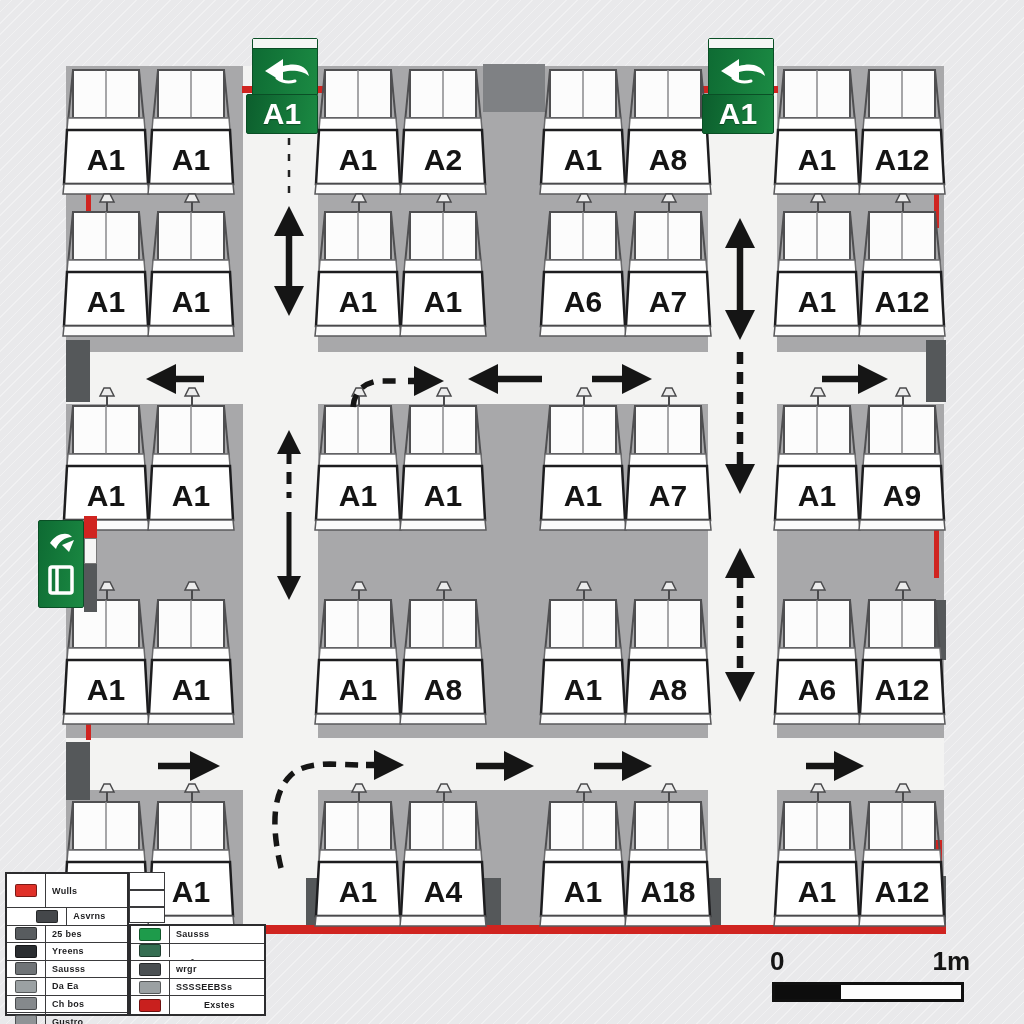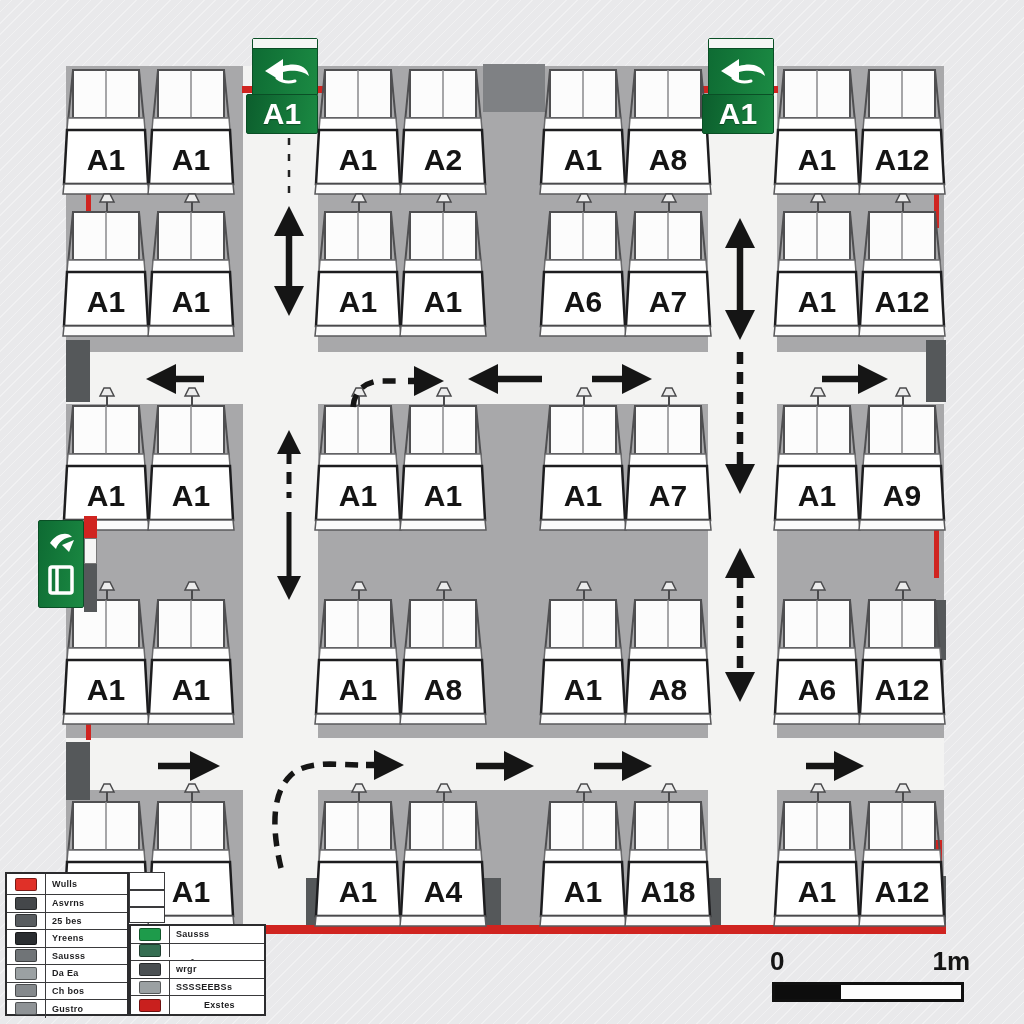--- a/index.html
+++ b/index.html
@@ -589,27 +589,27 @@
       </svg>
     </div>
     <div class="abs" style="left:46px;top:0;width:13px;height:96px;">
       <div class="abs redline" style="left:0;top:0;width:13px;height:22px;"></div>
       <div class="abs" style="left:0;top:22px;width:13px;height:26px;background:#f5f5f4;border:1px solid #777;box-sizing:border-box;"></div>
       <div class="abs wallblock" style="left:0;top:48px;width:13px;height:48px;"></div>
     </div>
   </div>
 
   <div id="legend-left" class="legend-col abs" style="left:5px;top:872px;width:124px;height:144px;">
-      <div class="legend-row" style="height: 21px;">
+      <div class="legend-row" style="height: 34px;">
         <div class="legend-swatchcell">
           <span class="legend-swatch" style="background: rgb(224, 48, 40);"></span>
         </div>
         <div class="legend-label">Wulls</div>
       </div>
-      <div class="legend-row" style="height: 17.5px;">
+      <div class="legend-row" style="height: 17.5px; justify-content: center;">
         <div class="legend-swatchcell">
           <span class="legend-swatch" style="background: rgb(68, 71, 74);"></span>
         </div>
         <div class="legend-label">Asvrns</div>
       </div>
       <div class="legend-row" style="height: 17.5px;">
         <div class="legend-swatchcell">
           <span class="legend-swatch" style="background: rgb(88, 92, 95);"></span>
         </div>
         <div class="legend-label">25 bes</div>

